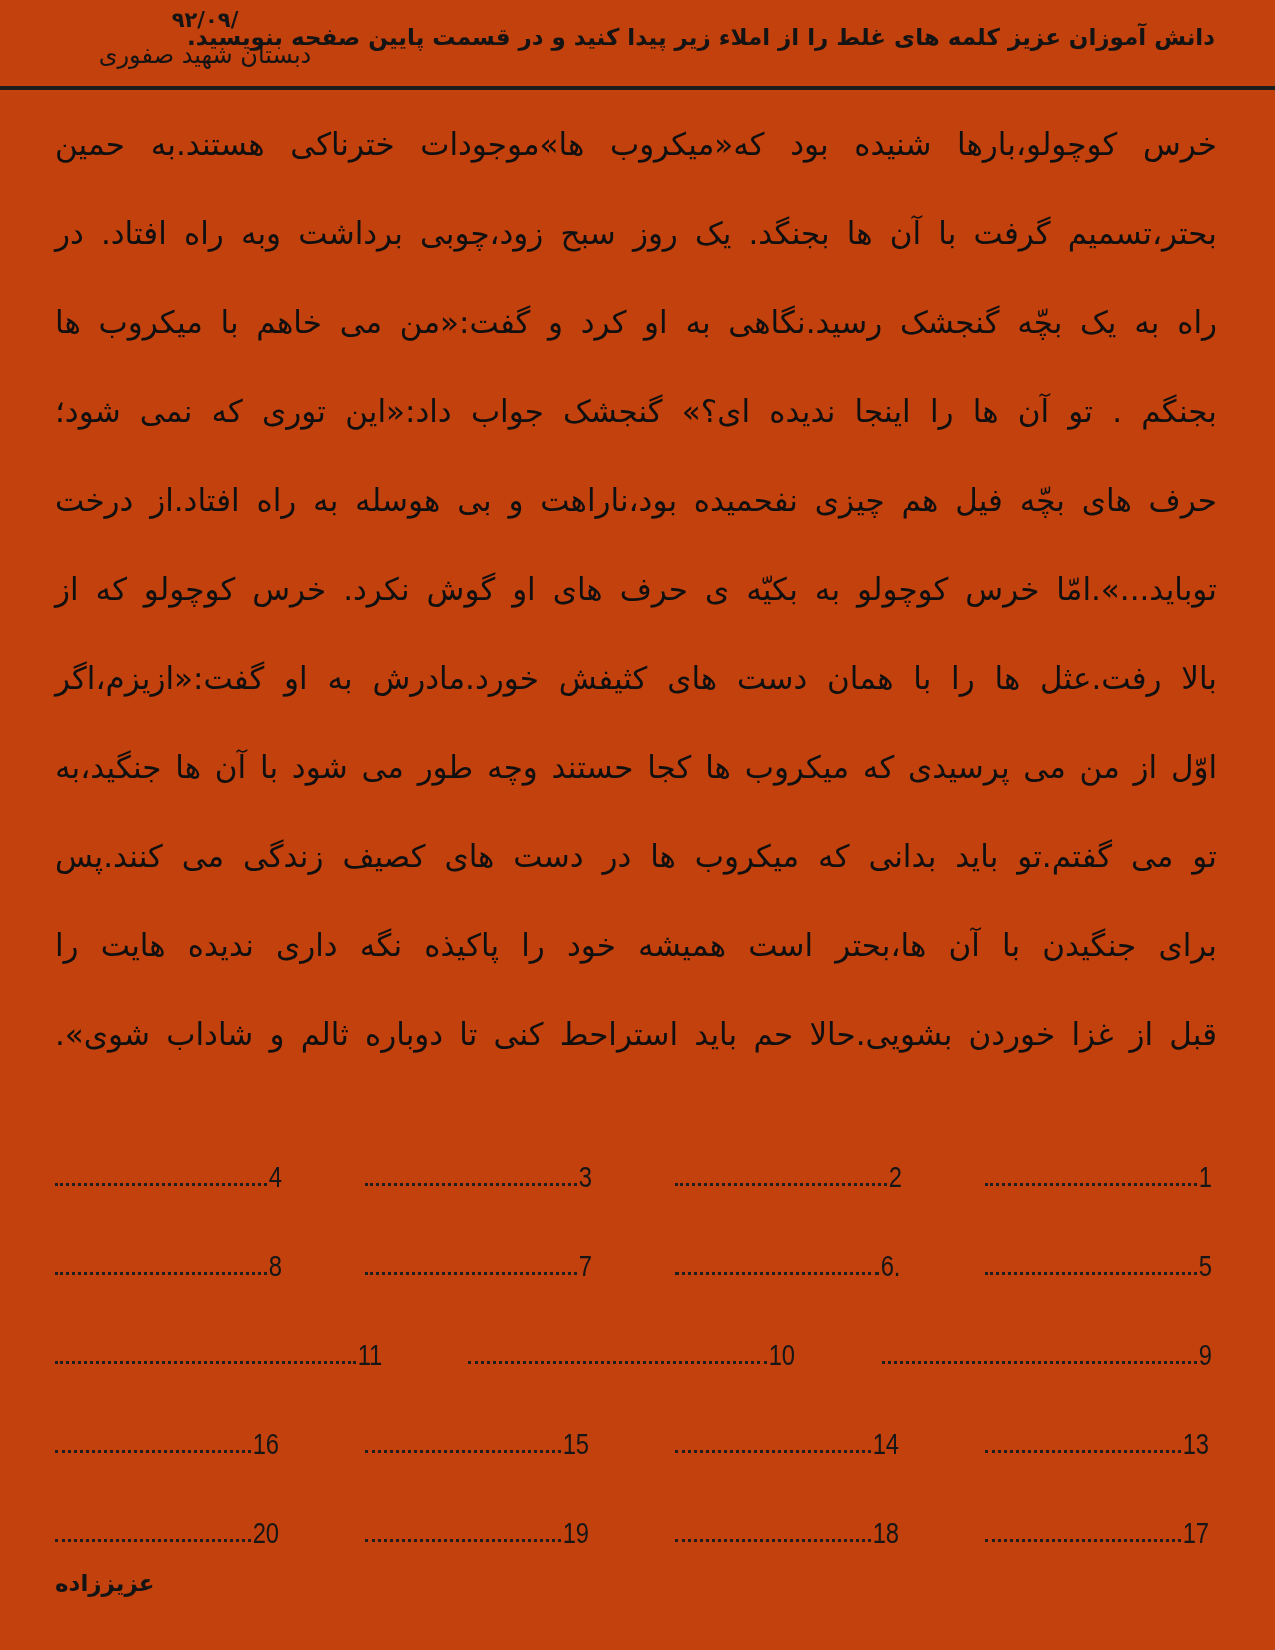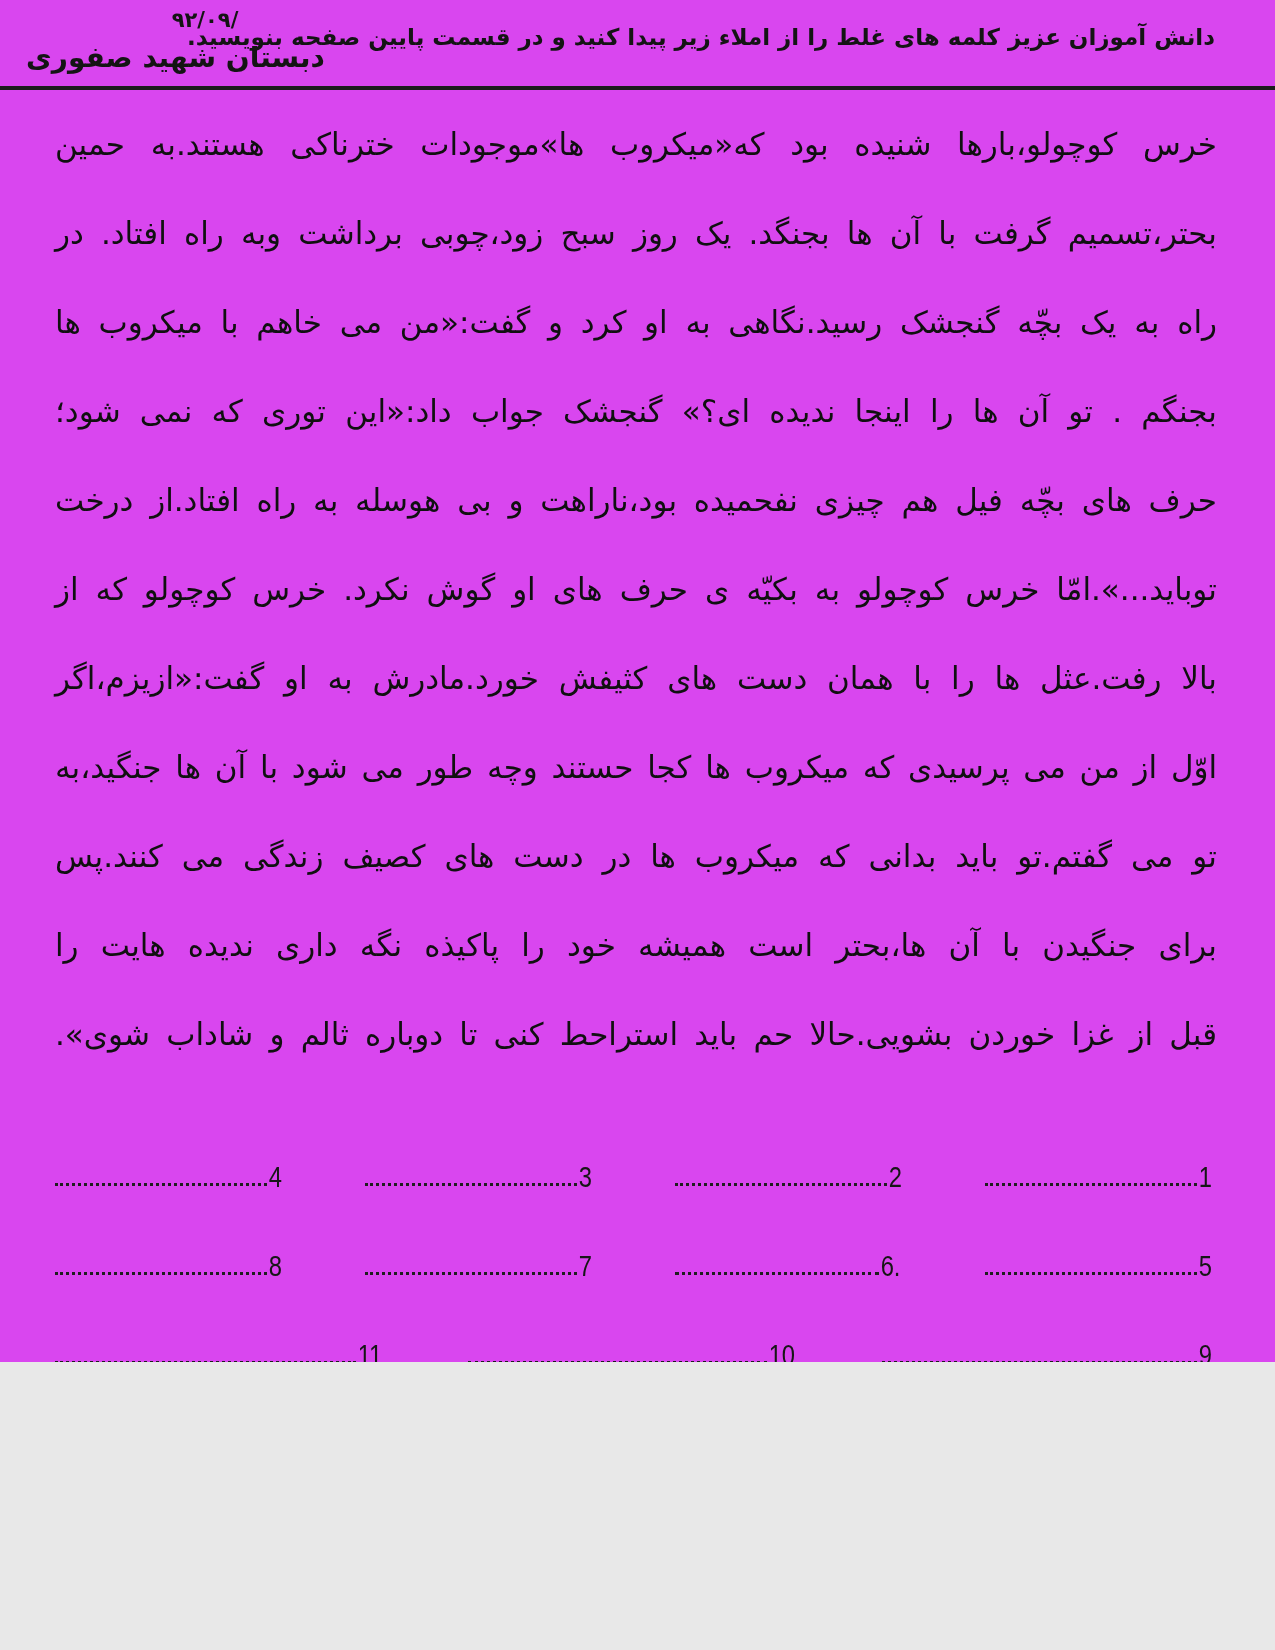--- a/index.html
+++ b/index.html
@@ -1,22 +1,22 @@
 <!DOCTYPE html>
 <html lang="fa"><head>
 <meta charset="utf-8">
 <style>
   * { margin: 0; padding: 0; box-sizing: border-box; }
   html, body { background: #e8e8e8; }
   .page {
     position: relative;
     width: 1275px;
-    height: 1362px;
+    height: 1650px;
     margin: 0 auto;
-    background: #d946ef;
+    background: #c2410c;
     color: #141414;
     font-family: "DejaVu Sans", sans-serif;
     overflow: hidden;
   }
 
   
   .header-left {
     position: absolute;
     top: 8px;
     left: 85px;
@@ -27,22 +27,22 @@
   .header-date {
     direction: ltr;
     font-size: 21px;
     font-weight: bold;
     letter-spacing: 1px;
     display: block;
   }
   .school-name {
     display: block;
     margin-top: 9px;
-    font-size: 28px;
-    font-weight: bold;
+    font-size: 24px;
+    font-weight: normal;
     white-space: nowrap;
   }
   .instruction {
     position: absolute;
     top: 24px;
     right: 60px;
     left: 365px;
     direction: rtl;
     text-align: right;
     font-size: 23px;

